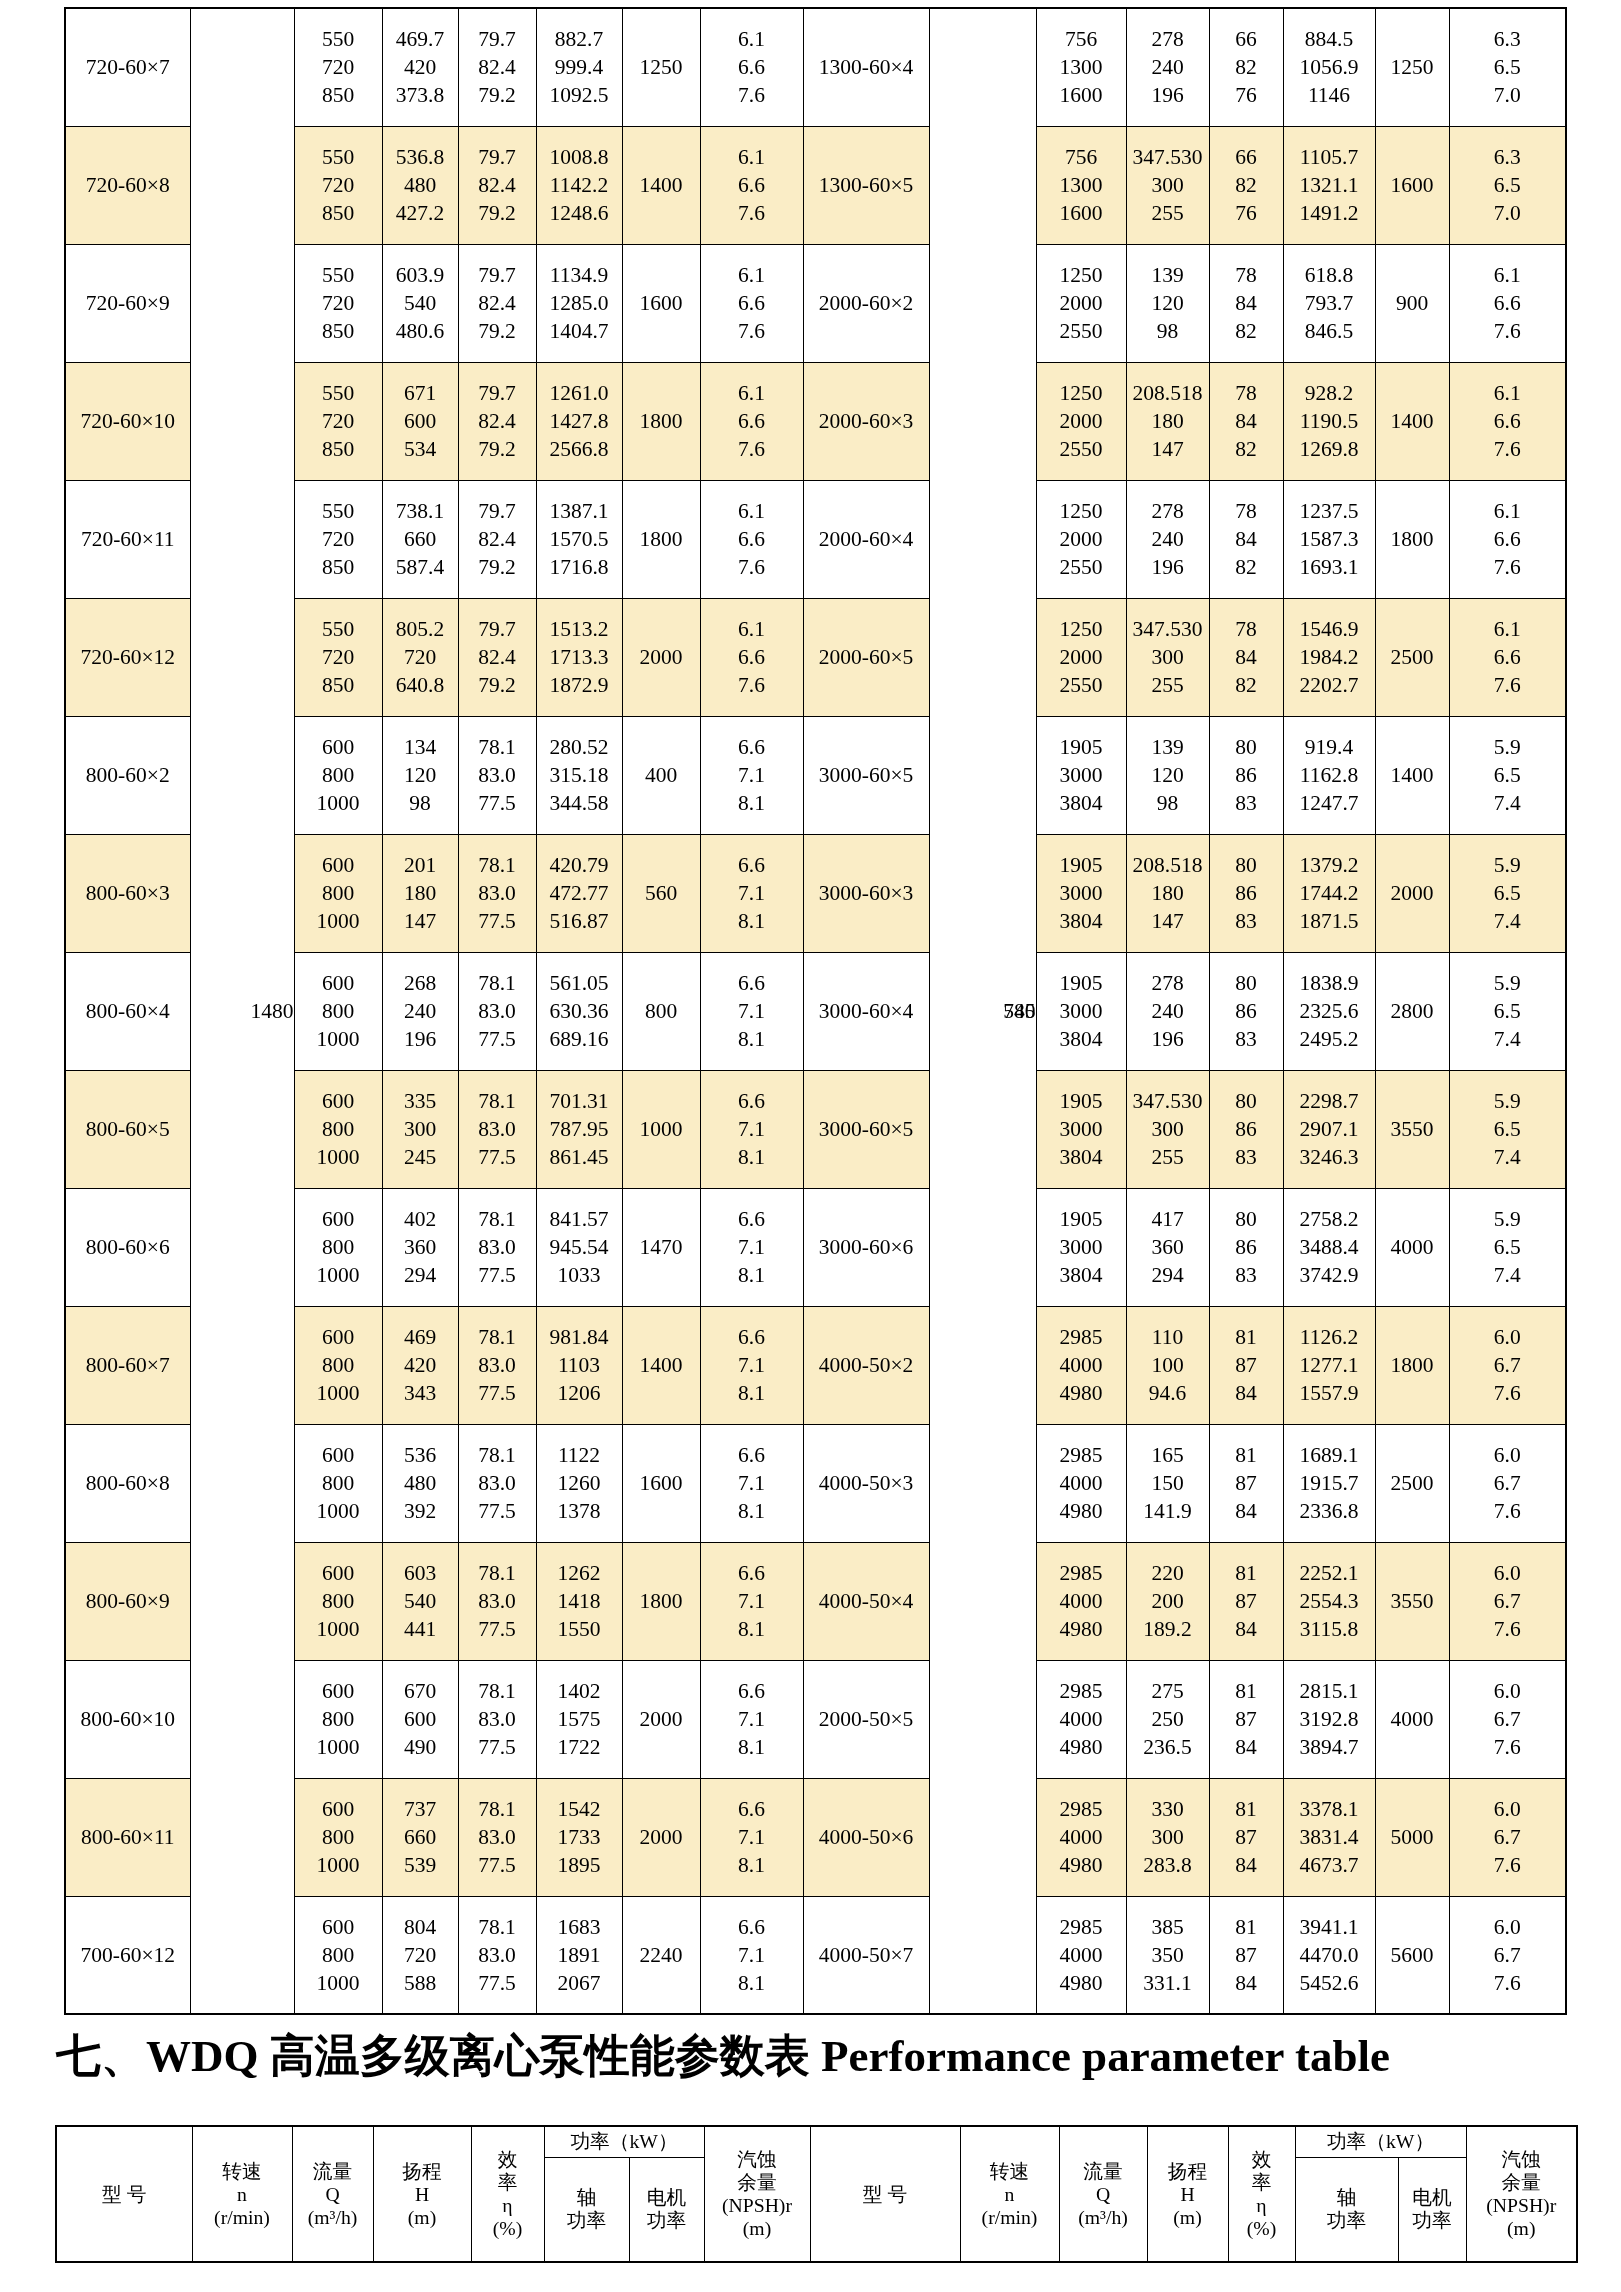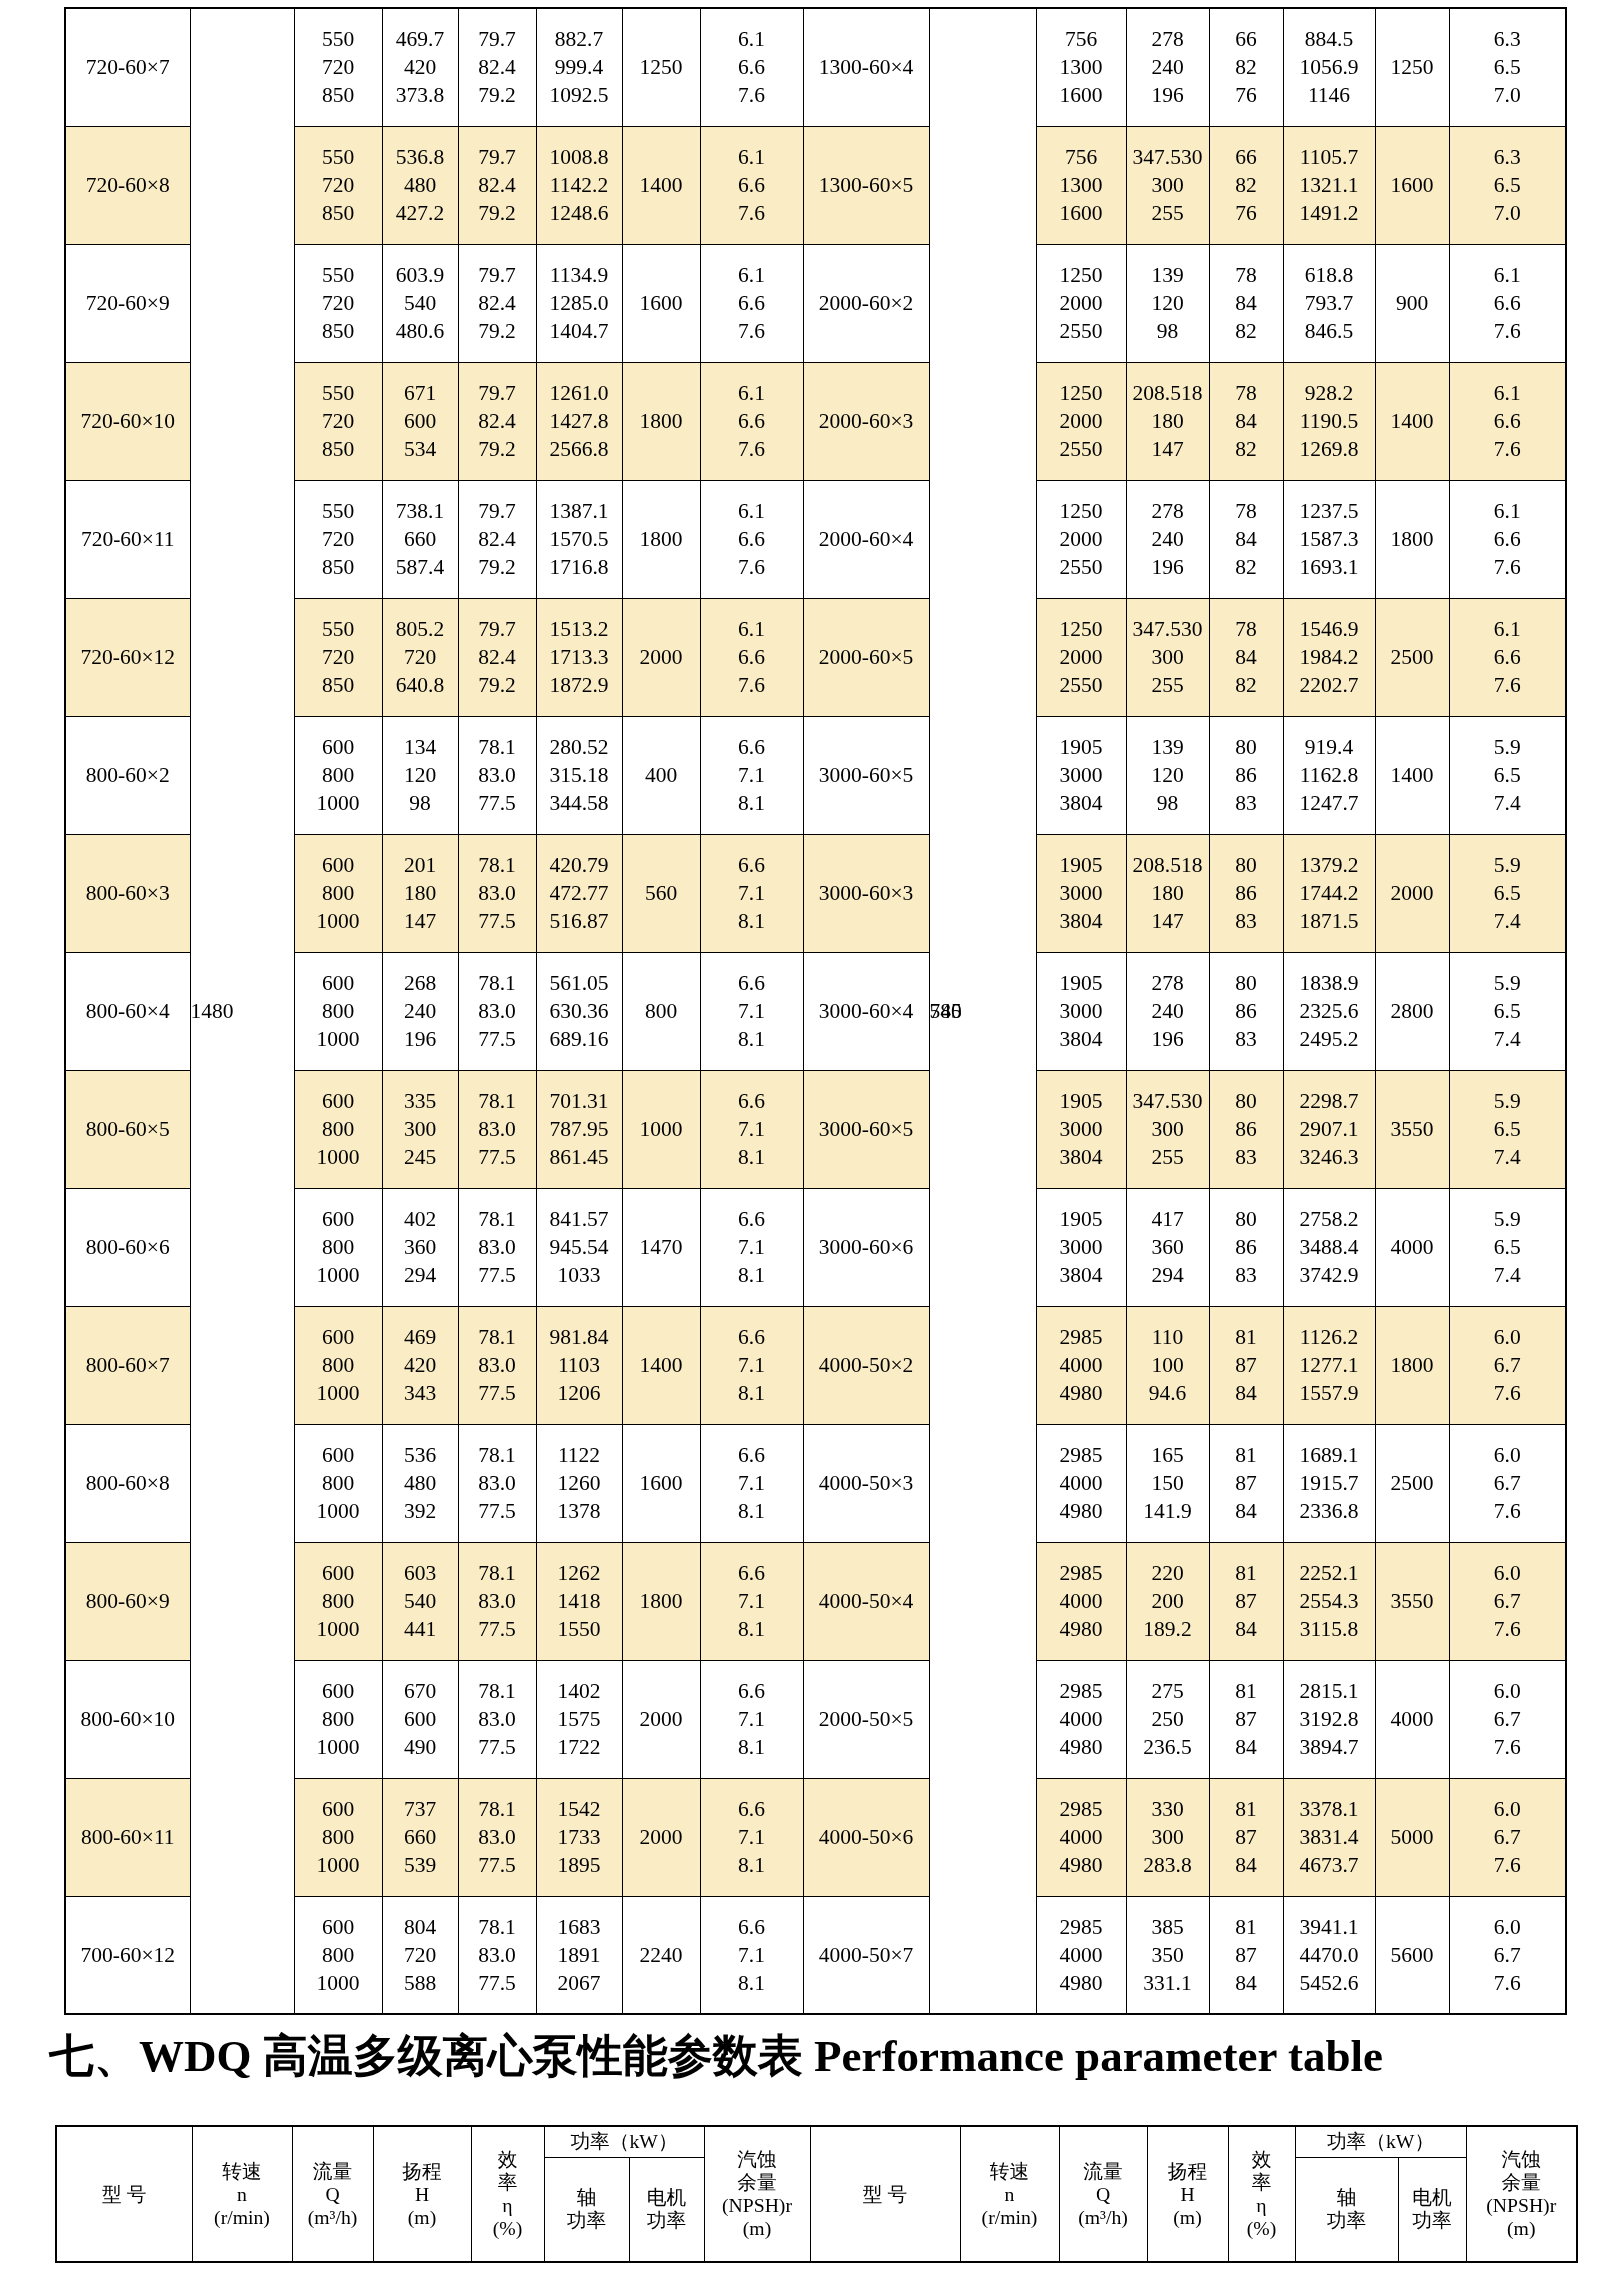--- a/index.html
+++ b/index.html
@@ -21,26 +21,26 @@
     white-space:pre-line;
     padding:0;
     overflow:hidden;
   }
   table.main{border:2.7px solid #000;}
   table.main tr{height:118px;}
   table.main tr.striped td{background:#faedc6;}
   table.main td.speed-col{background:#ffffff !important;position:relative;padding:0;}
   .speed-wrap{position:relative;width:100%;height:100%;}
   .speed-label{
-    position:absolute;left:0;width:100%;text-align:left;
+    position:absolute;left:0;width:100%;text-align:right;
     transform:translateY(-50%);font-size:21.5px;
   }
   
   .page-title{
-    position:absolute;left:49px;top:2026px;width:1522px;
+    position:absolute;left:56px;top:2026px;width:1522px;
     font-size:45px;font-weight:bold;
     font-family:"Liberation Serif","DejaVu Serif",serif;
     white-space:nowrap;
   }
   
   table.hdr{
     position:absolute;left:55px;top:2125px;
     border-collapse:collapse;table-layout:fixed;
     width:1521px;height:136px;
     border:2.7px solid #000;

